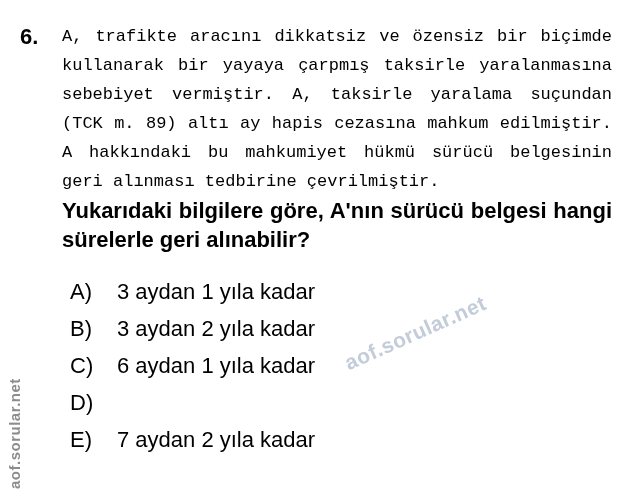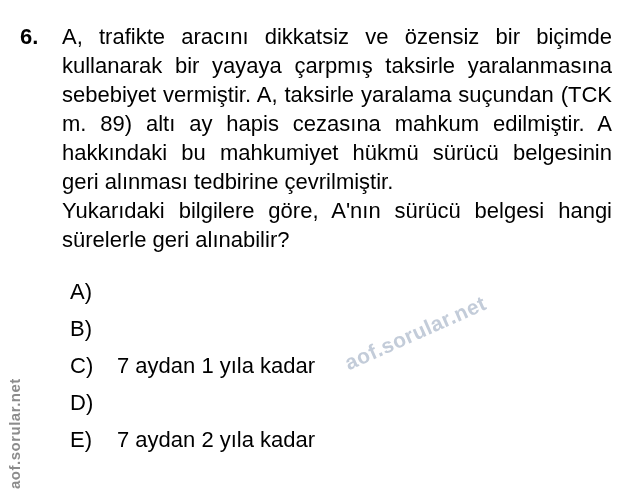--- a/index.html
+++ b/index.html
@@ -48,28 +48,29 @@
   }
   .qnum {
     width: 42px;
     flex-shrink: 0;
     font-size: 22px;
     line-height: 29px;
     font-weight: bold;
   }
   .qbody { width: 550px; }
   .qtext {
-    font-size: 22px;
+    font-size: 17px;
     line-height: 29px;
     text-align: justify;
+    font-family: Liberation Mono, monospace;
   }
   .qprompt {
     font-size: 22px;
     line-height: 29px;
-    font-weight: normal;
+    font-weight: bold;
     text-align: justify;
   }
   .options {
     list-style: none;
     margin-top: 19px;
     padding-left: 8px;
   }
   .option {
     display: flex;
     align-items: center;
@@ -89,27 +90,29 @@
 <div class="watermark-vertical">aof.sorular.net</div>
 
 <div class="question">
   <div class="qnum">6.</div>
   <div class="qbody">
     <p class="qtext">A, trafikte aracını dikkatsiz ve özensiz bir biçimde kullanarak bir yayaya çarpmış taksirle yaralanmasına sebebiyet vermiştir. A, taksirle yaralama suçundan (TCK m. 89) altı ay hapis cezasına mahkum edilmiştir. A hakkındaki bu mahkumiyet hükmü sürücü belgesinin geri alınması tedbirine çevrilmiştir.</p>
     <p class="qprompt">Yukarıdaki bilgilere göre, A'nın sürücü belgesi hangi sürelerle geri alınabilir?</p>
     <ul class="options">
       <li class="option">
         <span class="letter">A)</span>
+        <span class="text">3 aydan 1 yıla kadar</span>
       </li>
       <li class="option">
         <span class="letter">B)</span>
+        <span class="text">3 aydan 2 yıla kadar</span>
       </li>
       <li class="option">
         <span class="letter">C)</span>
-        <span class="text">7 aydan 1 yıla kadar</span>
+        <span class="text">6 aydan 1 yıla kadar</span>
       </li>
       <li class="option">
         <span class="letter">D)</span>
       </li>
       <li class="option">
         <span class="letter">E)</span>
         <span class="text">7 aydan 2 yıla kadar</span>
       </li>
     </ul>
   </div>

